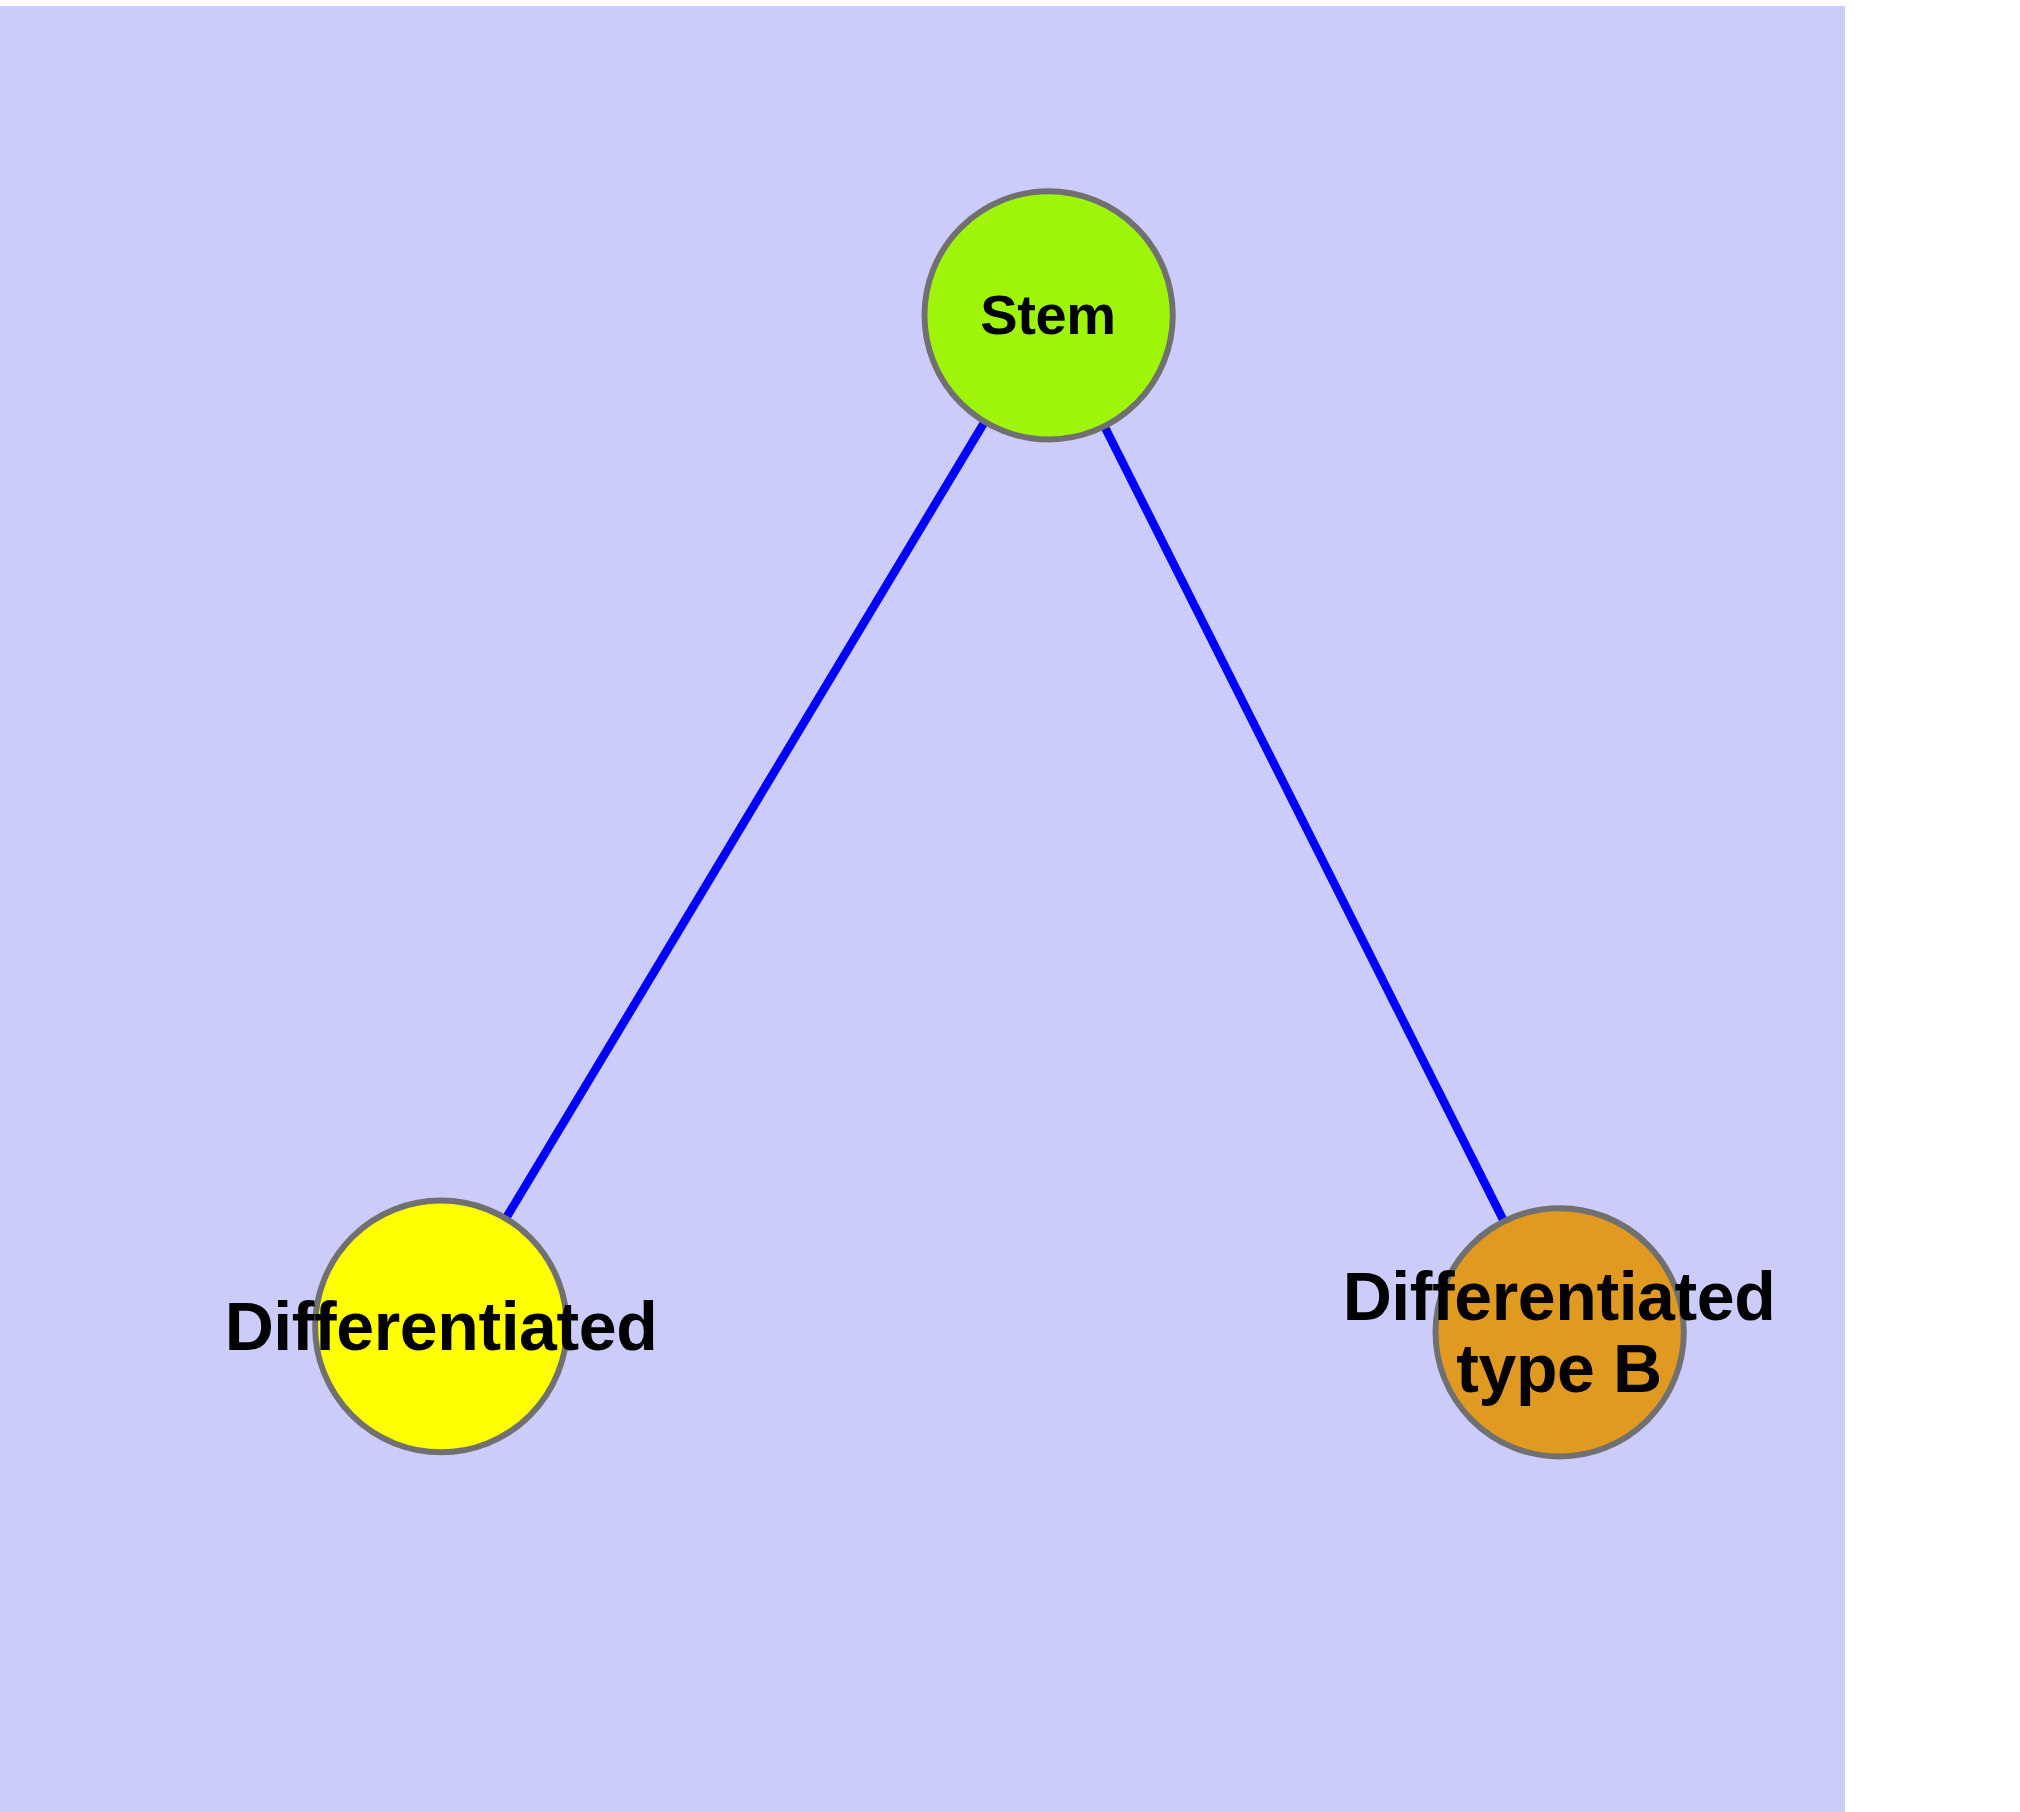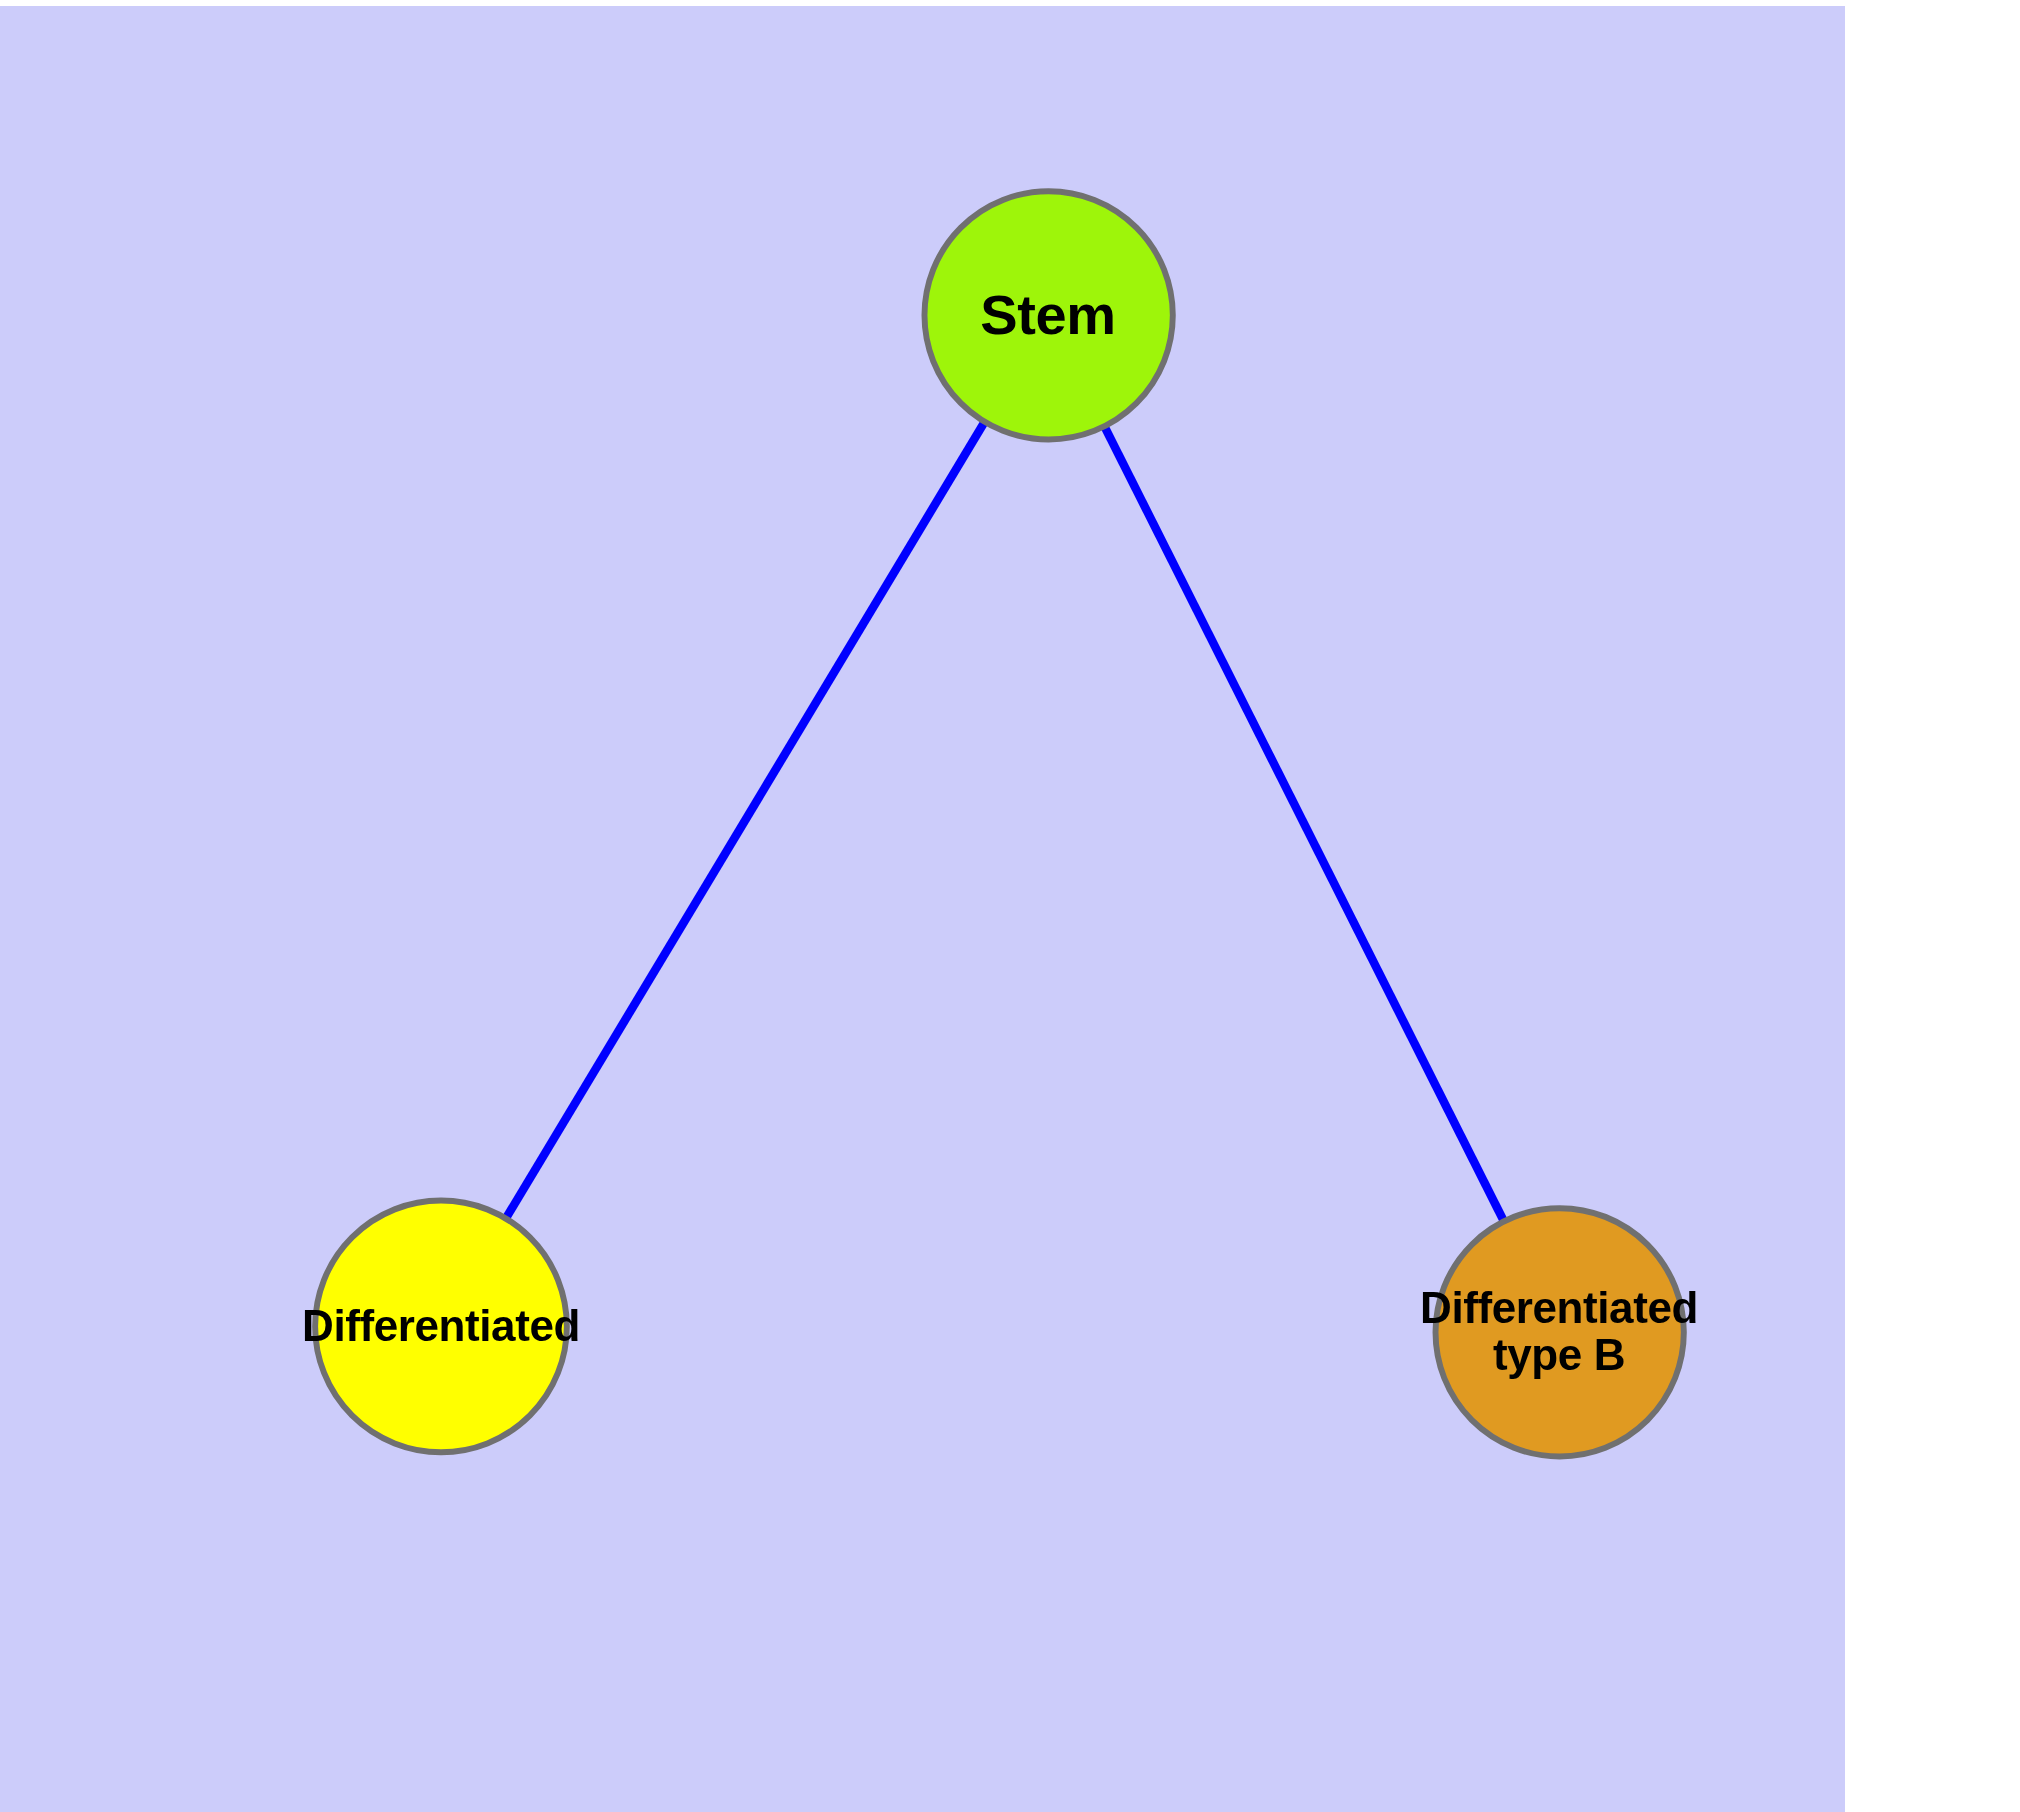--- a/index.html
+++ b/index.html
@@ -43,21 +43,21 @@
     line-height: 1.06;
     white-space: nowrap;
     transform: translate(-50%, -50%);
     pointer-events: none;
     letter-spacing: -0.4px;
   }
   .node-label.stem {
     font-size: 56px;
   }
   .node-label.leaf {
-    font-size: 44px;
+    font-size: 68px;
   }
 </style>
 </head>
 <body>
 
 <div id="canvas" style="background: rgb(255, 255, 255);">
   <div id="plot-area" style="background: rgb(204, 204, 250);">
 
     <svg id="graph-svg" viewBox="0 0 2384 2131" xmlns="http://www.w3.org/2000/svg">
 

